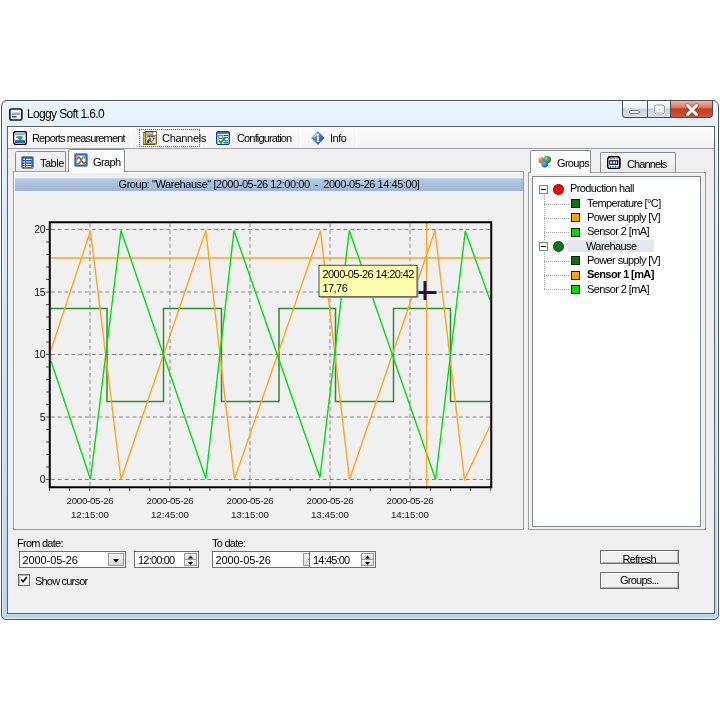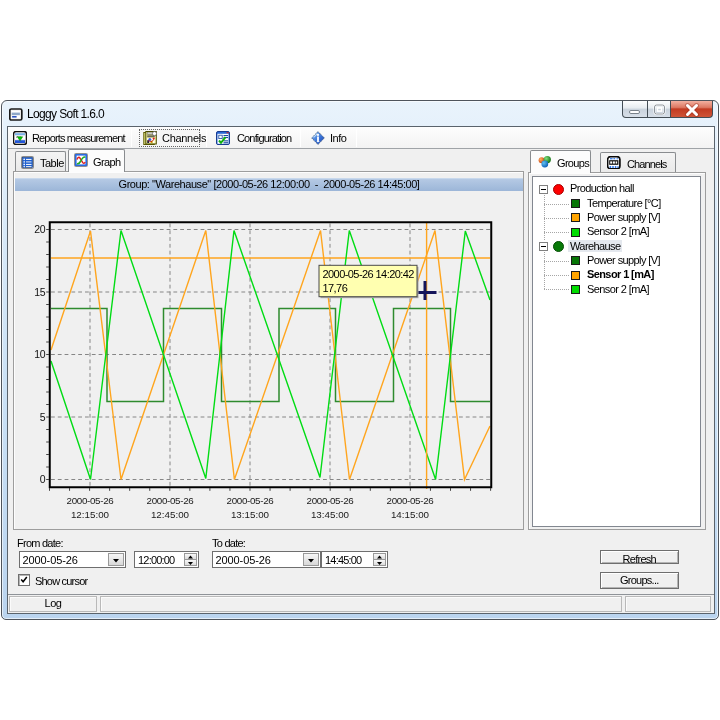--- a/index.html
+++ b/index.html
@@ -319,21 +319,21 @@
           <div style="position:absolute;left:38px;top:22px;width:9px;height:9px;background:#067506;border:1px solid #1a1a1a"></div>
           <div style="position:absolute;left:38px;top:36.3px;width:9px;height:9px;background:#ffa400;border:1px solid #1a1a1a"></div>
           <div style="position:absolute;left:38px;top:50.60000000000001px;width:9px;height:9px;background:#00dc00;border:1px solid #1a1a1a"></div>
           <div style="position:absolute;left:38px;top:79.2px;width:9px;height:9px;background:#067506;border:1px solid #1a1a1a"></div>
           <div style="position:absolute;left:38px;top:93.50000000000001px;width:9px;height:9px;background:#ffa400;border:1px solid #1a1a1a"></div>
           <div style="position:absolute;left:38px;top:107.80000000000001px;width:9px;height:9px;background:#00dc00;border:1px solid #1a1a1a"></div>
           <div class="trow" style="left:37px;top:5.3999999999999995px;">Production hall</div>
           <div class="trow" style="left:54px;top:19.7px;">Temperature [°C]</div>
           <div class="trow" style="left:54px;top:34px;">Power supply [V]</div>
           <div class="trow" style="left:54px;top:48.30000000000001px;">Sensor 2 [mA]</div>
-          <div class="trow" style="left:37px;top:62.60000000000001px;background:#e4e8ee;padding:0 2px;left:35px;">Warehause</div>
+          <div class="trow" style="left:37px;top:62.60000000000001px;background:#e4e8ee;padding:0 18px;left:35px;">Warehause</div>
           <div class="trow" style="left:54px;top:76.9px;">Power supply [V]</div>
           <div class="trow" style="left:54px;top:91.20000000000002px;font-weight:bold;">Sensor 1 [mA]</div>
           <div class="trow" style="left:54px;top:105.50000000000001px;">Sensor 2 [mA]</div>
         </div>
     </div>
 
     <div class="lbl" style="left:9px;top:410px">From date:</div>
     <div class="lbl" style="left:204px;top:409.5px">To date:</div>
     <div class="field" style="left:10.5px;top:423.5px;width:107px;">
       <div class="fieldtxt">2000-05-26</div>
@@ -353,21 +353,21 @@
             <path d="M3 1 L8 1 L5.5 4 Z" fill="#000"></path>
           </svg>
         </div>
     </div>
     <div class="field" style="left:203.5px;top:423.5px;width:109px;">
       <div class="fieldtxt">2000-05-26</div>
       <div class="dropbtn"><svg width="14" height="13">
             <path d="M4 5 L10 5 L7 8.5 Z" fill="#000"></path>
           </svg></div>
     </div>
-    <div class="field" style="left:313px;top:424px;width:66.5px;">
+    <div class="field" style="left:301px;top:424px;width:66.5px;">
       <div class="fieldtime">14:45:00</div>
       <div class="spinbtn" style="top:1px">
           <svg width="11" height="5" style="position:absolute;left:0;top:0.5px">
             <path d="M5.5 0.5 L8 3.5 L3 3.5 Z" fill="#000"></path>
           </svg>
         </div>
       <div class="spinbtn" style="bottom:1px">
           <svg width="11" height="5" style="position:absolute;left:0;top:0.5px">
             <path d="M3 1 L8 1 L5.5 4 Z" fill="#000"></path>
           </svg>
@@ -376,19 +376,14 @@
 
     <div class="abs" style="left:9.5px;top:447px;width:12px;height:12px;background:#fff;border:1px solid #707070;box-shadow:inset 1px 1px 0 #b5b5b5;">
       <svg width="10" height="10" style="position:absolute;left:0px;top:0px">
           <path d="M2.2 4.6 L4.1 6.7 L7.8 2" stroke="#000" stroke-width="1.55" fill="none"></path>
         </svg>
     </div>
     <div class="lbl" style="left:27px;top:448px;letter-spacing:-0.8px">Show cursor</div>
     <div class="btn" style="left:591.5px;top:423px;width:79.5px;height:14px;line-height:17px;">Refresh</div>
     <div class="btn" style="left:591.5px;top:445px;width:79.5px;height:16.5px;line-height:15px;">Groups...</div>
 
-    <div id="statusbar">
-      <div class="spanel" style="left:1px;width:88px;text-align:center;line-height:13px;font-size:11px;letter-spacing:-0.4px;">Log</div>
-      <div class="spanel" style="left:92px;width:522px;"></div>
-      <div class="spanel" style="left:617px;width:86px;"></div>
-    </div>
   </div>
 </div>
 
 </body></html>

